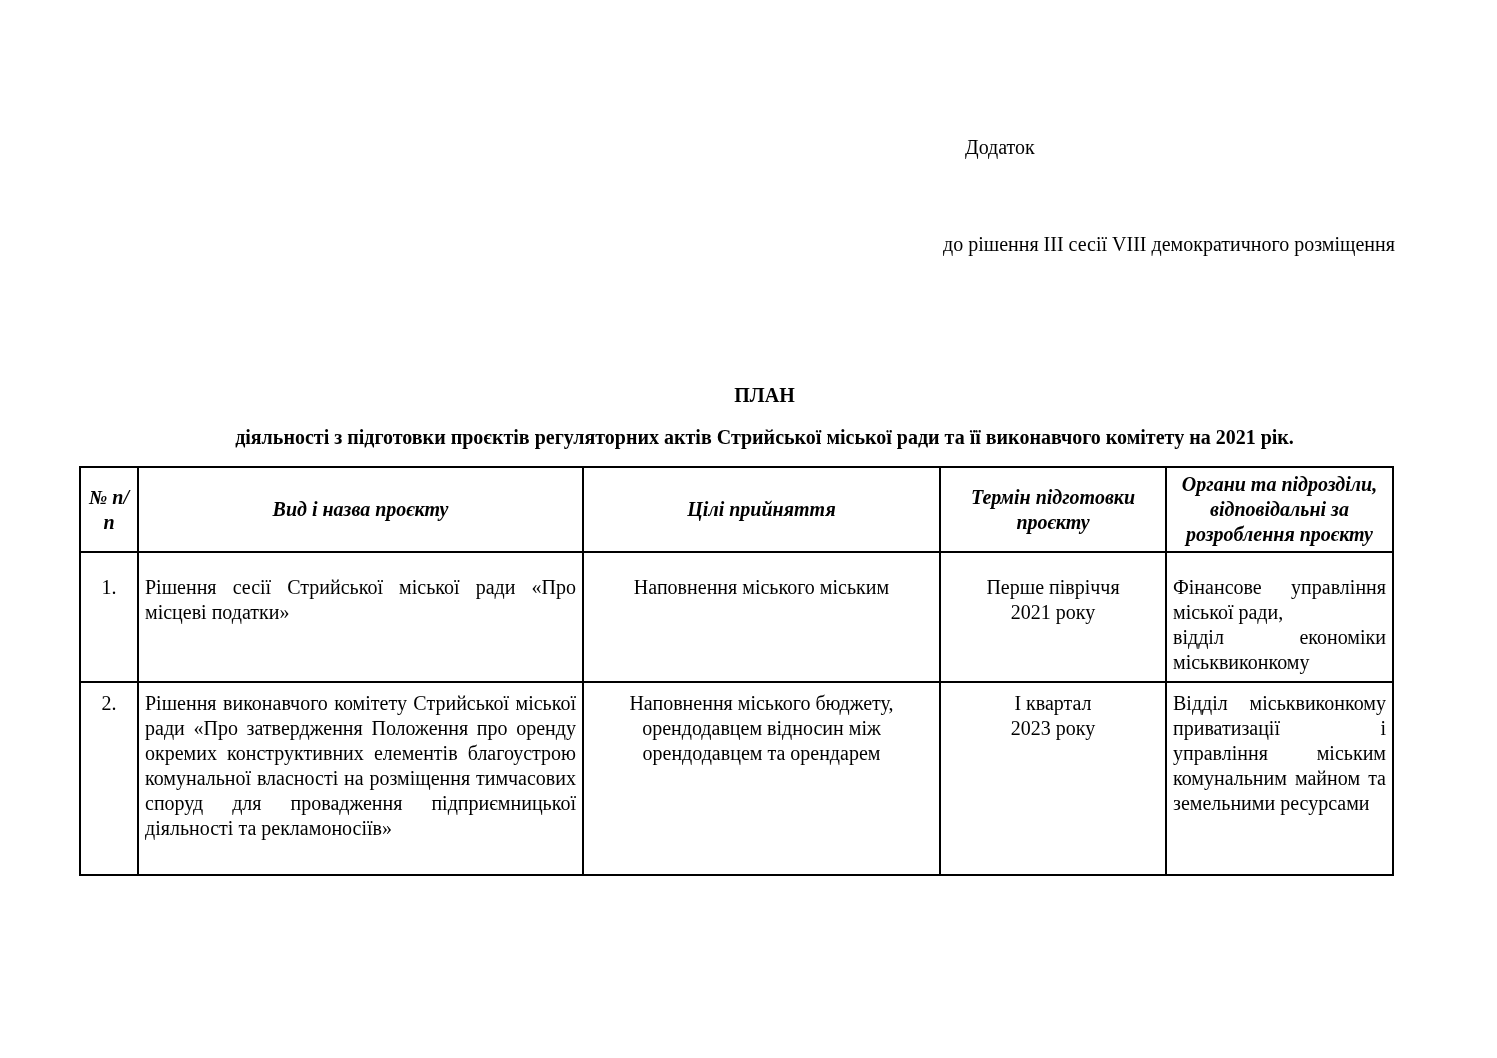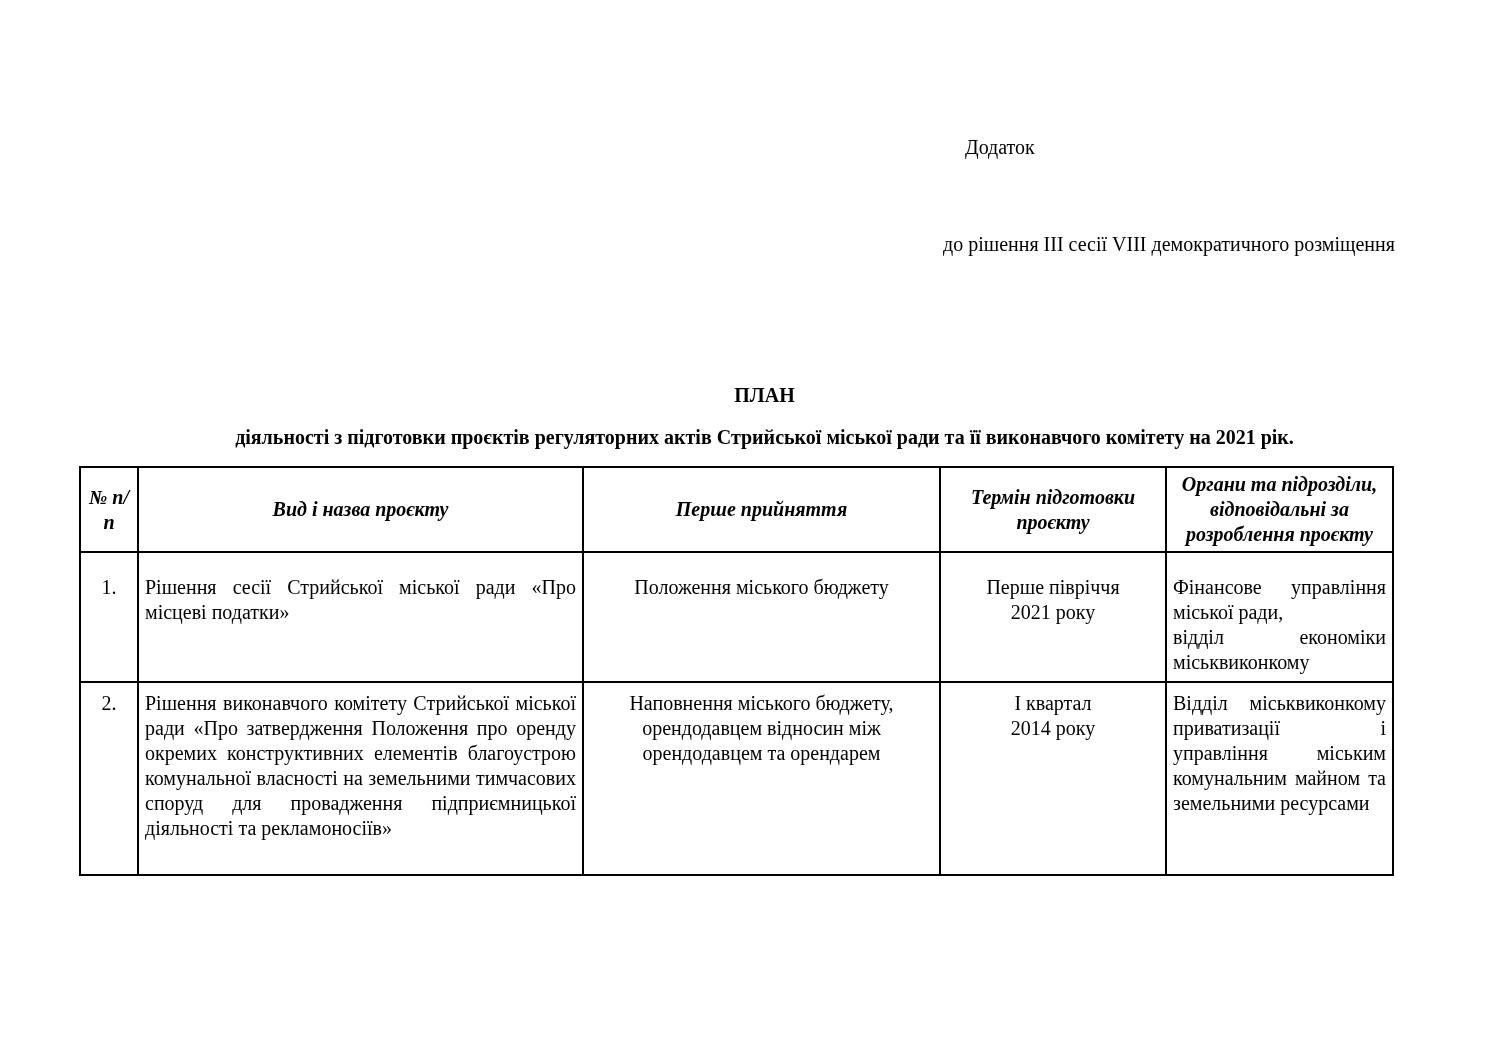--- a/index.html
+++ b/index.html
@@ -102,40 +102,40 @@
       <col class="c-num">
         <col class="c-proj">
         <col class="c-goals">
         <col class="c-term">
         <col class="c-bodies">
     </colgroup>
     <thead>
       <tr>
         <th>№ п/п</th>
         <th>Вид і назва проєкту</th>
-        <th>Перше прийняття</th>
+        <th>Цілі прийняття</th>
         <th>Термін підготовки проєкту</th>
         <th>Органи та підрозділи, відповідальні за розроблення проєкту</th>
       </tr>
     </thead>
     <tbody>
       <tr class="row1">
         <td class="cell-num">1.</td>
         <td class="cell-proj">Рішення сесії Стрийської міської ради  «Про місцеві податки»</td>
-        <td class="cell-goals">Положення міського бюджету</td>
+        <td class="cell-goals">Наповнення міського міським</td>
         <td class="cell-term">Перше півріччя
 2021 року</td>
         <td class="cell-bodies">Фінансове управління міської ради,
 відділ економіки міськвиконкому</td>
       </tr>
       <tr class="row2">
         <td class="cell-num">2.</td>
-        <td class="cell-proj">Рішення виконавчого комітету Стрийської міської ради «Про затвердження Положення про оренду окремих конструктивних елементів благоустрою комунальної власності на земельними тимчасових споруд для провадження підприємницької діяльності та рекламоносіїв»</td>
+        <td class="cell-proj">Рішення виконавчого комітету Стрийської міської ради «Про затвердження Положення про оренду окремих конструктивних елементів благоустрою комунальної власності на розміщення тимчасових споруд для провадження підприємницької діяльності та рекламоносіїв»</td>
         <td class="cell-goals">Наповнення міського бюджету, орендодавцем відносин між орендодавцем та орендарем</td>
         <td class="cell-term">І квартал
-2014 року</td>
+2023 року</td>
         <td class="cell-bodies">Відділ міськвиконкому приватизації і управління міським комунальним майном та земельними ресурсами</td>
       </tr>
     </tbody>
   </table>
 
 
 </div>
 
 </body></html>

